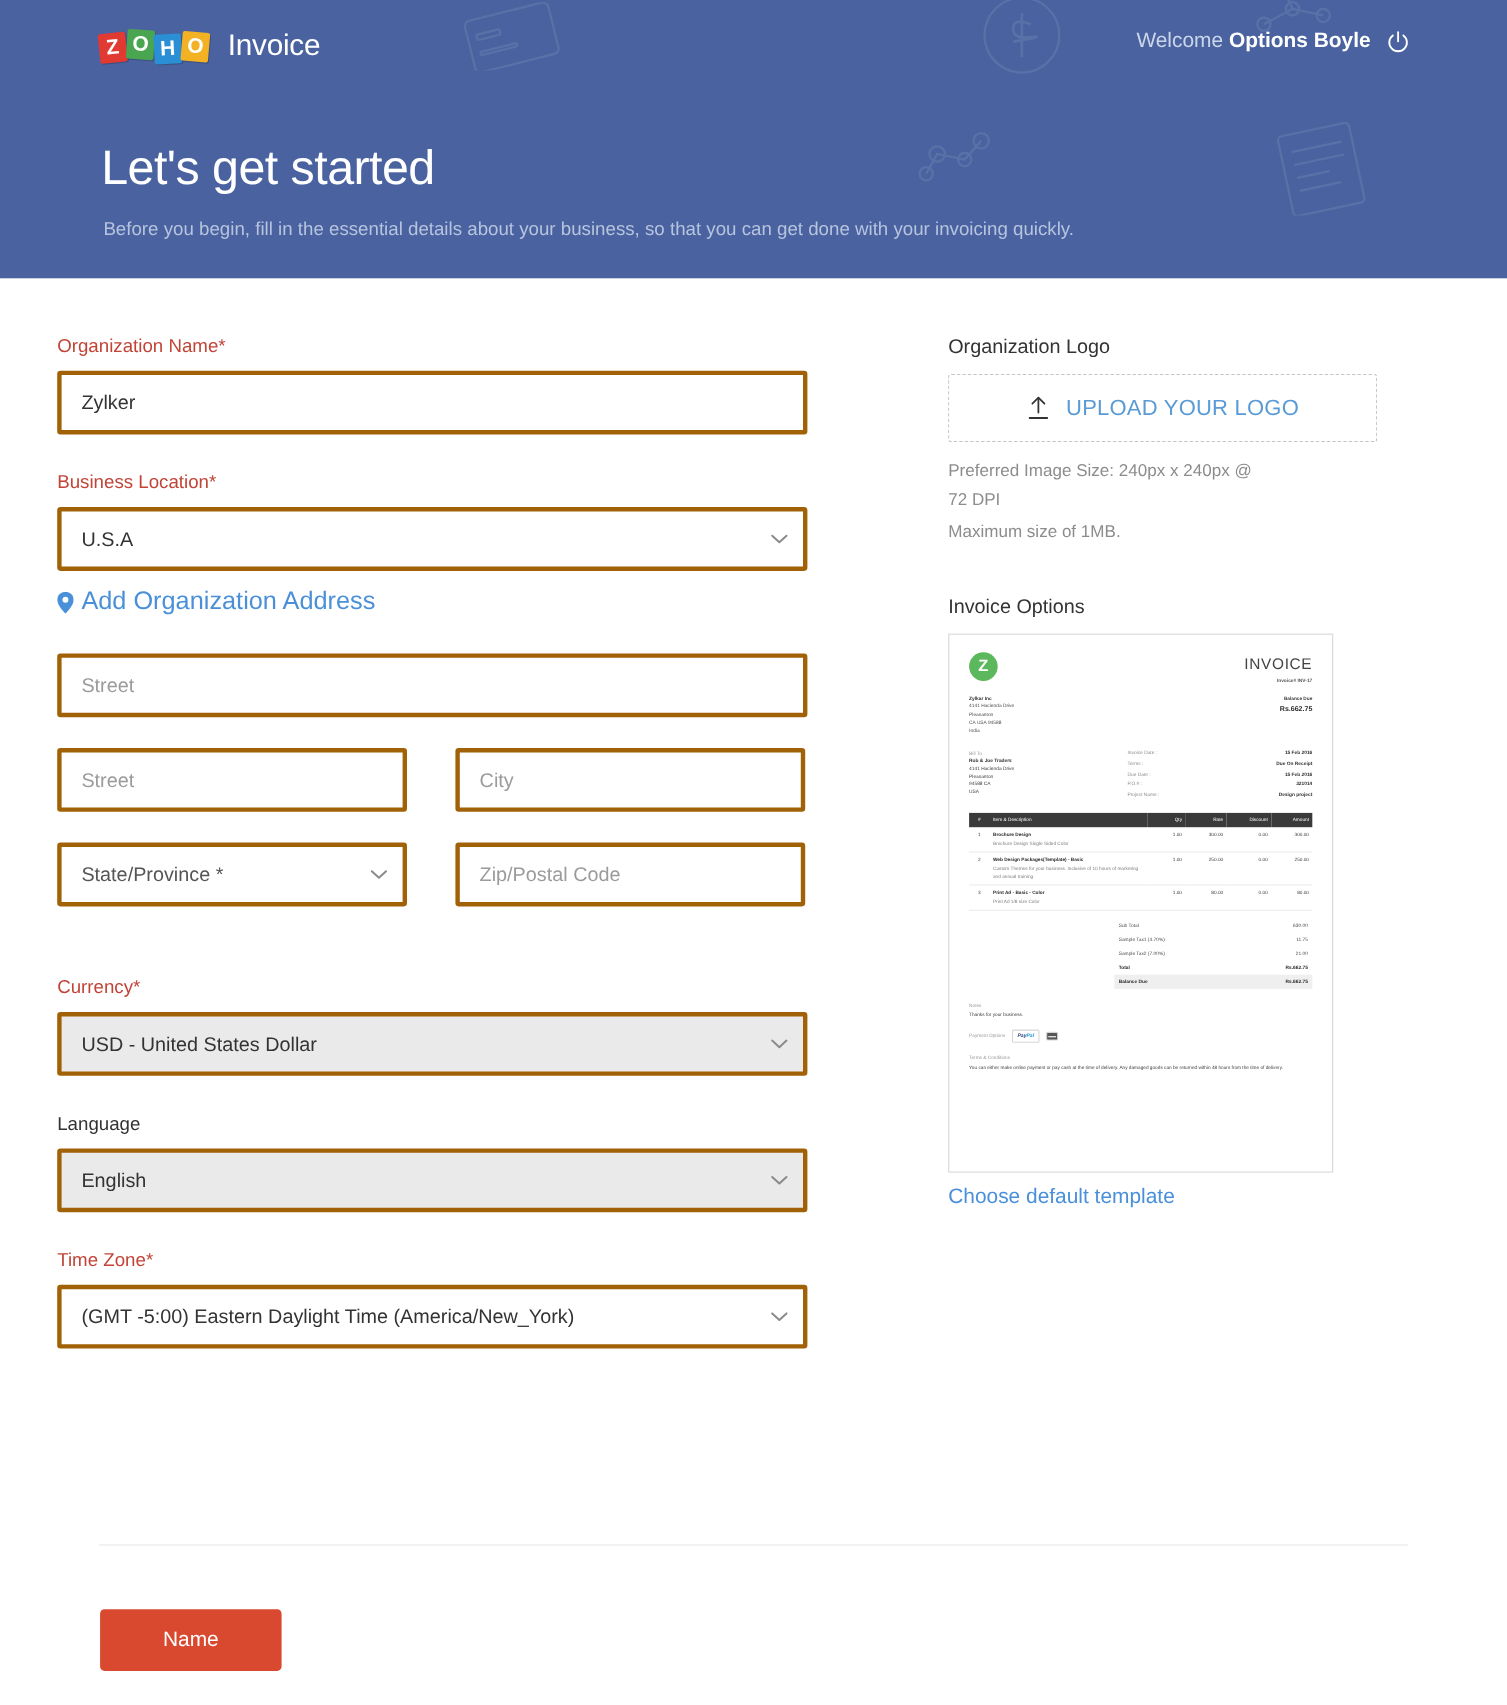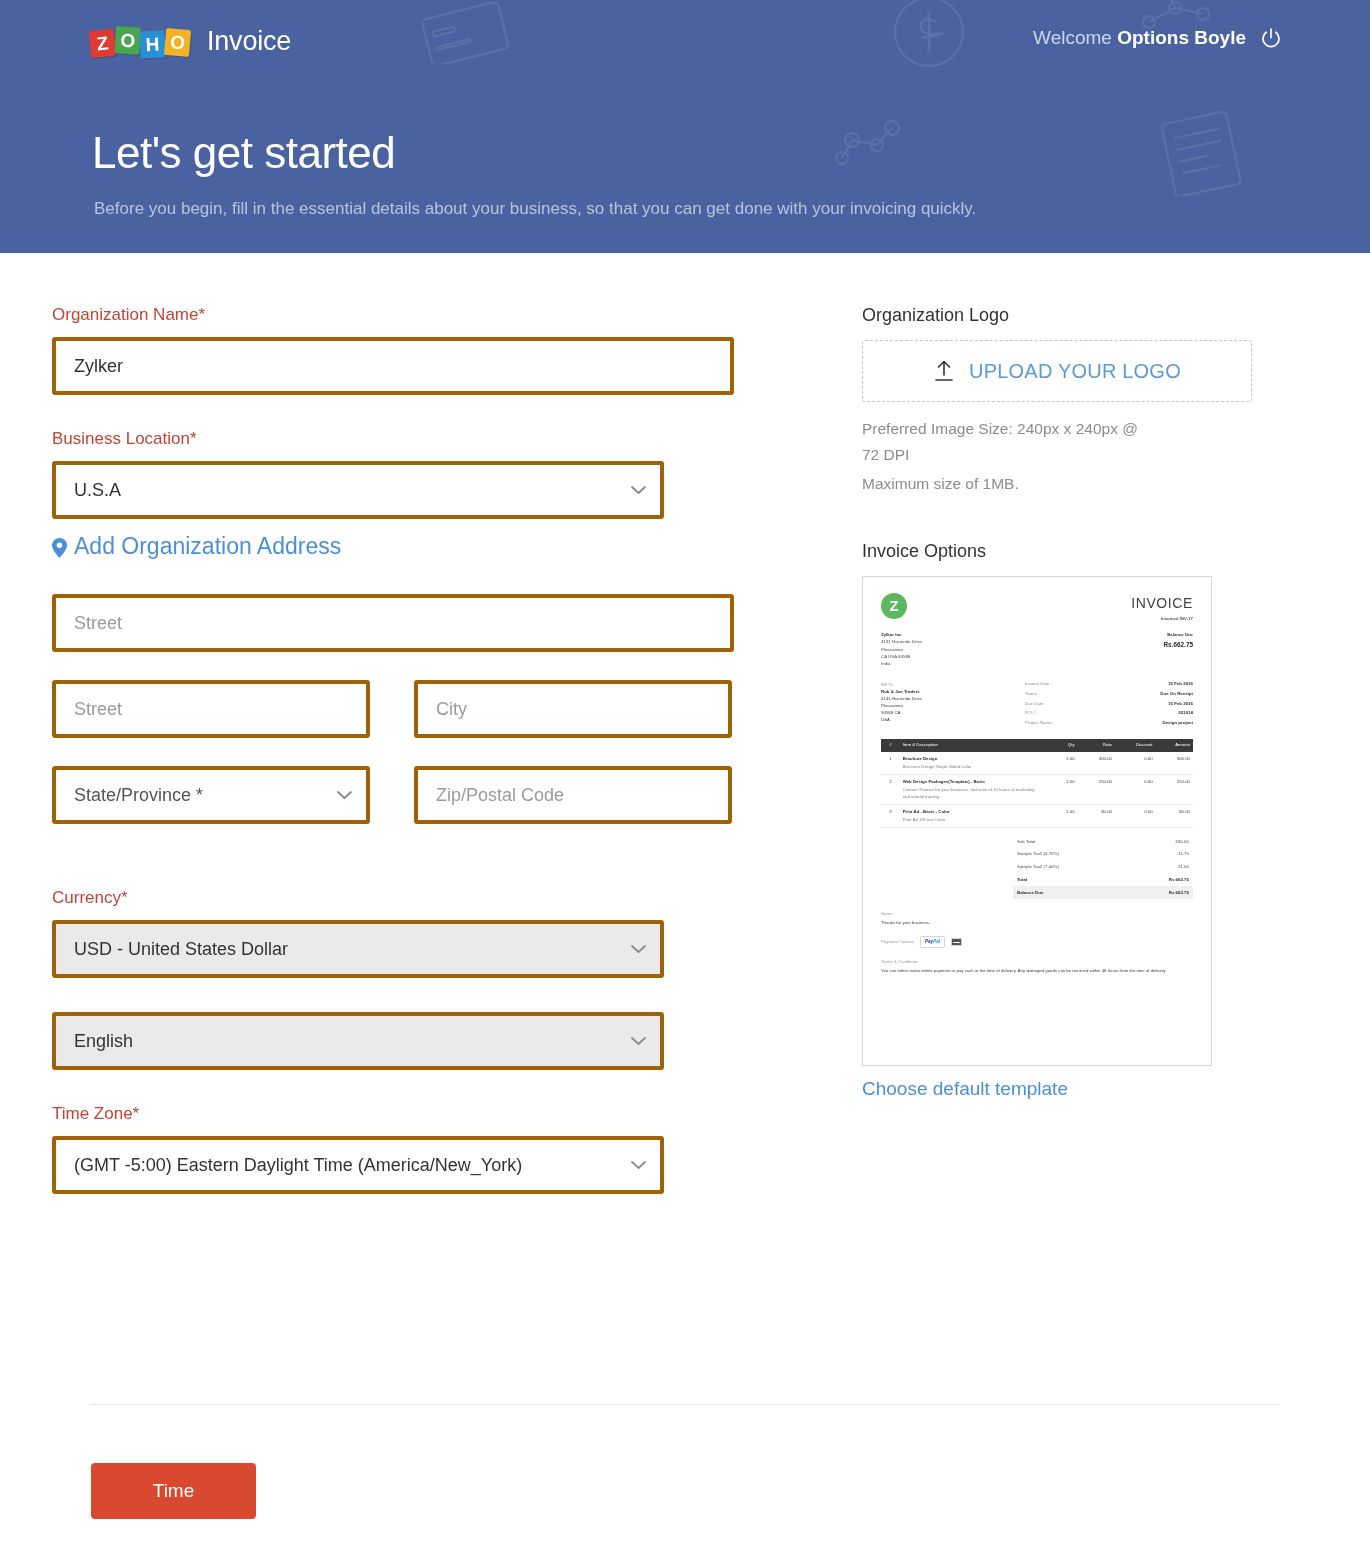--- a/index.html
+++ b/index.html
@@ -75,21 +75,21 @@
 
   .inp, .sel {
     width: 682px; height: 58px;
     border: 4px solid #a16207; border-radius: 3px;
     background: #ffffff; color: #333333;
     font-size: 18px; font-family: "Liberation Sans", sans-serif;
     padding: 0 18px; outline: none;
   }
   .inp::placeholder { color: #9b9b9b; }
 
-  .selwrap { position: relative; width: 612px; }
+  .selwrap { position: relative; width: 682px; }
   .selwrap.half { width: 318px; }
   .sel {
     width: 100%;
     appearance: none; -webkit-appearance: none;
     padding-right: 44px; cursor: pointer;
     display: flex; align-items: center;
   }
   .sel.grey { background: #eaeaea; }
   .sel.ph { color: #555555; }
   .chev {
@@ -364,20 +364,21 @@
               <svg width="17" height="11" viewBox="0 0 17 11" fill="none" stroke="#8a8a8a" stroke-width="1.8" stroke-linecap="round" stroke-linejoin="round">
                   <path d="M2 2.5 L8.5 8.5 L15 2.5"></path>
                 </svg>
             </span>
           </div>
         </div>
 
         <div class="gap-md"></div>
 
         <div class="field">
+          <label class="lbl">Language</label>
           <div class="selwrap">
             <div class="sel grey">English</div>
             <span class="chev">
               <svg width="17" height="11" viewBox="0 0 17 11" fill="none" stroke="#8a8a8a" stroke-width="1.8" stroke-linecap="round" stroke-linejoin="round">
                   <path d="M2 2.5 L8.5 8.5 L15 2.5"></path>
                 </svg>
             </span>
           </div>
         </div>
 
@@ -563,15 +564,15 @@
           </div>
 
           <span class="tpl-link">Choose default template</span>
         </div>
 
       </div>
     </div>
   </div>
 
   <div class="divider"></div>
-  <button class="save-btn">Time</button>
+  <button class="save-btn">Name</button>
 
 </div>
 
 </body></html>

